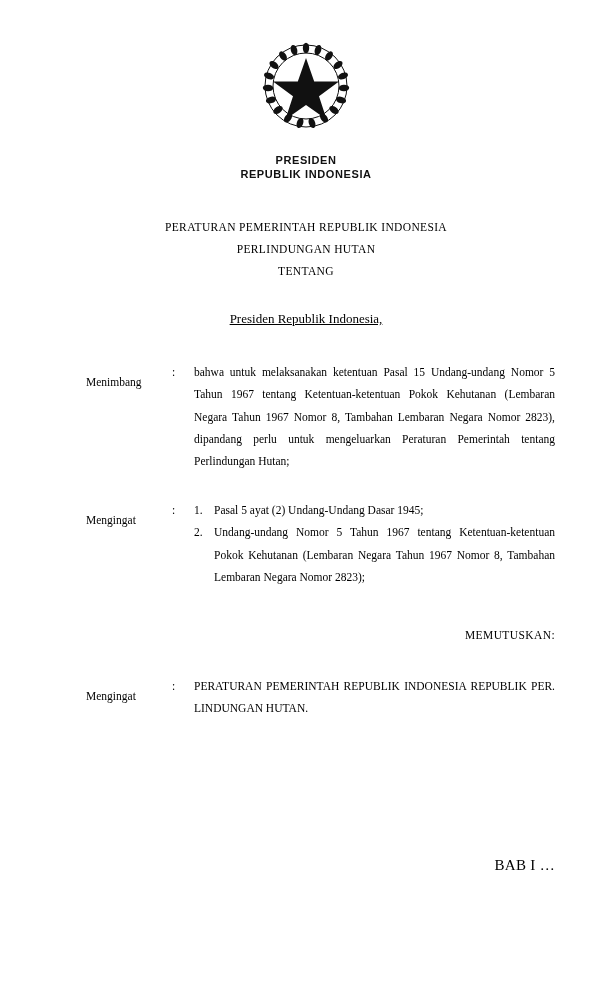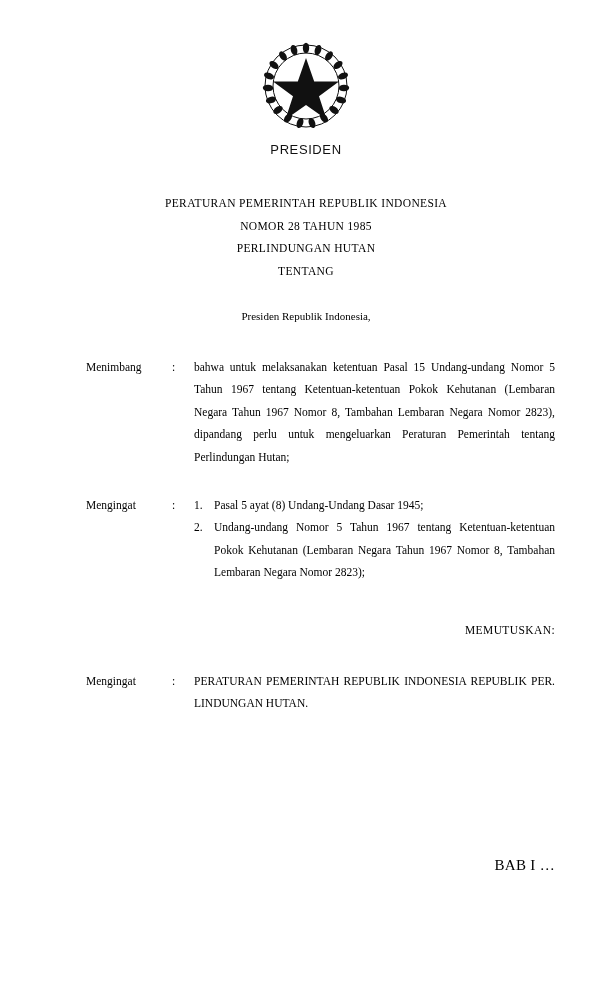--- a/index.html
+++ b/index.html
@@ -31,44 +31,46 @@
   .emblem {
     display: inline-block;
     width: 96px;
     height: 96px;
     position: relative;
   }
   .emblem svg {
     display: block;
   }
   .emblem-caption {
-    margin-top: 4px;
+    margin-top: 16px;
     font-family: "Liberation Sans", sans-serif;
-    font-size: 13px;
+    font-size: 11px;
     letter-spacing: 0.6px;
     line-height: 1.25;
     color: #111;
+    font-weight: bold;
   }
 
   
   .title-block {
     margin-top: 34px;
     text-align: center;
     font-size: 11.5px;
     line-height: 1.95;
     letter-spacing: 0.35px;
   }
   .title-block div {
     white-space: nowrap;
   }
 
   .opening {
     margin-top: 28px;
     text-align: center;
-    font-size: 11px;
+    font-size: 13px;
+    text-decoration: underline;
   }
 
   
   .clauses {
     margin-top: 34px;
     padding-left: 86px;
     padding-right: 57px;
   }
   .clause {
     display: flex;
@@ -76,20 +78,21 @@
     font-size: 11.5px;
     line-height: 1.95;
   }
   .clause + .clause {
     margin-top: 26px;
     justify-content: flex-end;
   }
   .clause-label {
     width: 86px;
     flex: 0 0 86px;
+    margin-top: 10px;
   }
   .clause-colon {
     width: 22px;
     flex: 0 0 22px;
   }
   .clause-body {
     flex: 1 1 auto;
     text-align: justify;
     text-justify: inter-word;
   }
@@ -173,26 +176,26 @@
               <ellipse cx="36" cy="12" rx="3.2" ry="5.2" transform="rotate(344 36 12)"></ellipse>
             </g>
           </g>
 
           <polygon points="48,20 56.2,43.5 81,43.5 61,58.2 68.6,81.5 48,67 27.4,81.5 35,58.2 15,43.5 39.8,43.5"></polygon>
         </g>
       </svg>
     </div>
     <div class="emblem-caption">
       <div>PRESIDEN</div>
+      <div>REPUBLIK INDONESIA</div>
     </div>
   </div>
 
   <div class="title-block">
     <div>PERATURAN PEMERINTAH REPUBLIK INDONESIA</div>
-    <div>NOMOR 28 TAHUN 1985</div>
     <div>PERLINDUNGAN HUTAN</div>
     <div>TENTANG</div>
   </div>
 
   <div class="opening">Presiden Republik Indonesia,</div>
 
   <div class="clauses">
 
     <div class="clause">
       <div class="clause-label">Menimbang</div>
@@ -202,21 +205,21 @@
       </div>
     </div>
 
     <div class="clause">
       <div class="clause-label">Mengingat</div>
       <div class="clause-colon">:</div>
       <div class="clause-body">
         <ol class="numbered">
           <li>
             <span class="num">1.</span>
-            <span class="txt">Pasal 5 ayat (8) Undang-Undang Dasar 1945;</span>
+            <span class="txt">Pasal 5 ayat (2) Undang-Undang Dasar 1945;</span>
           </li>
           <li>
             <span class="num">2.</span>
             <span class="txt">Undang-undang  Nomor 5 Tahun 1967 tentang Ketentuan-ketentuan Pokok Kehutanan (Lembaran Negara Tahun 1967 Nomor 8, Tambahan Lembaran Negara Nomor 2823);</span>
           </li>
         </ol>
       </div>
     </div>
 
     <div class="decide">MEMUTUSKAN:</div>

